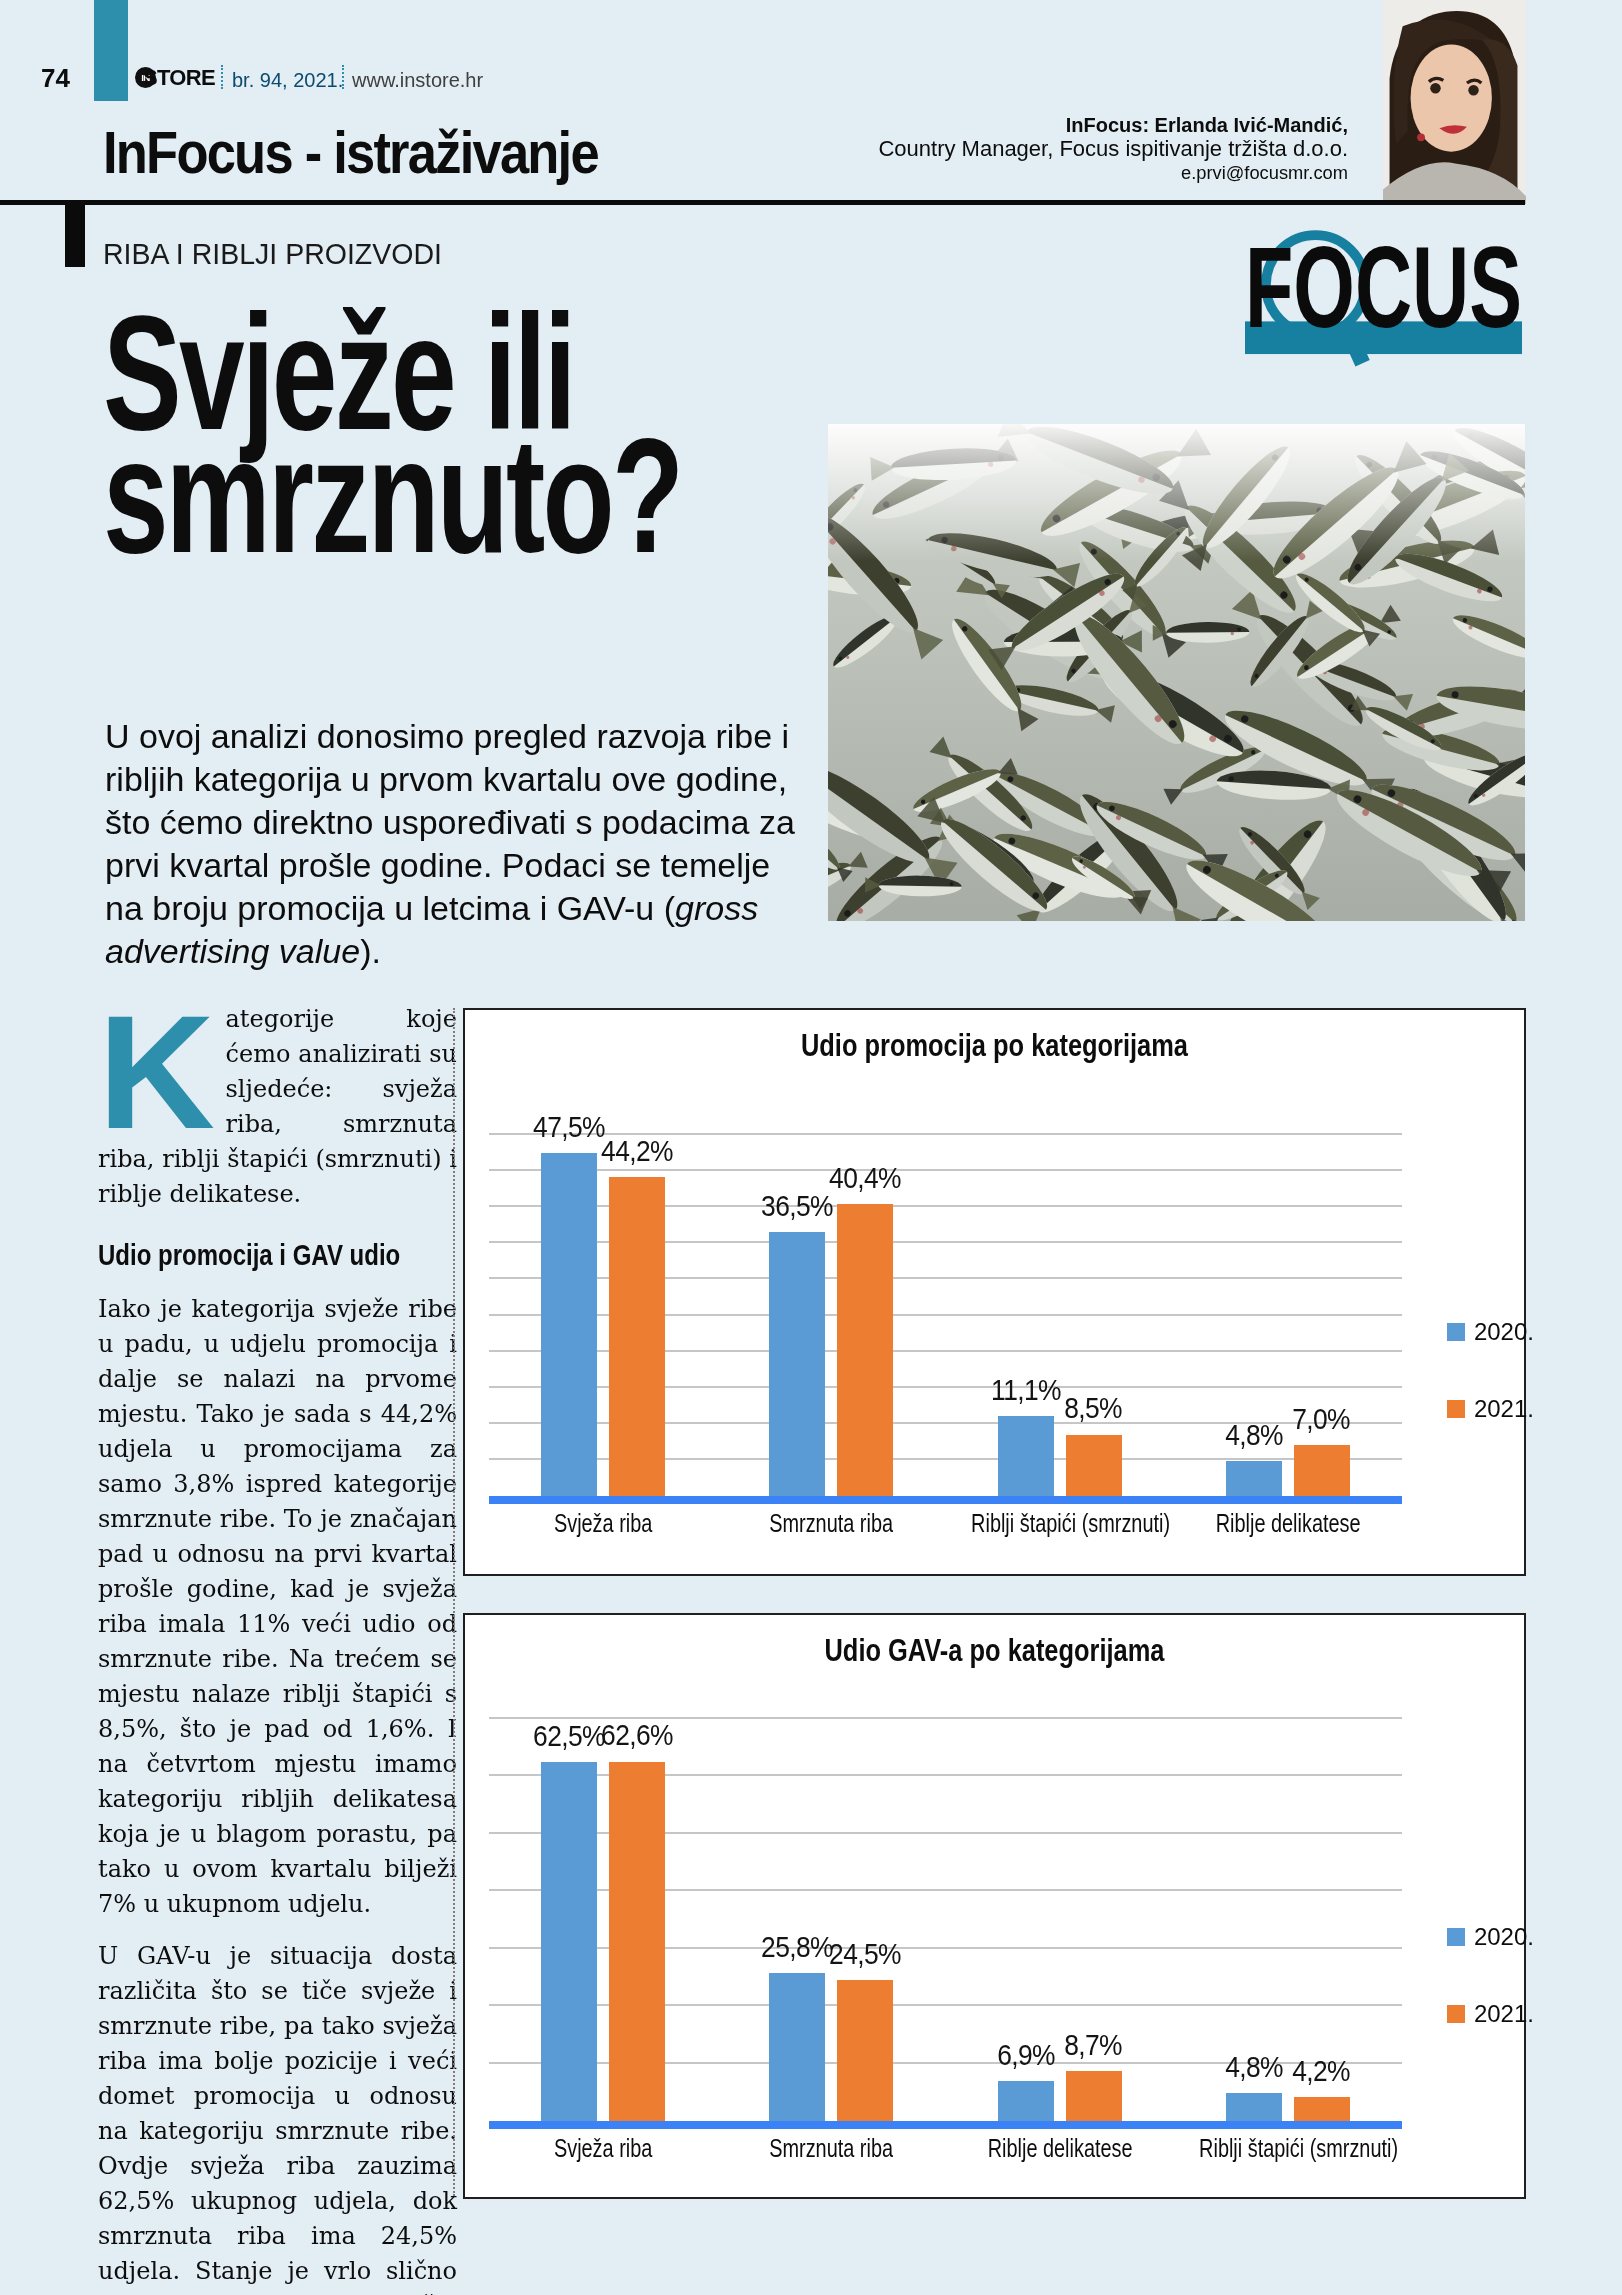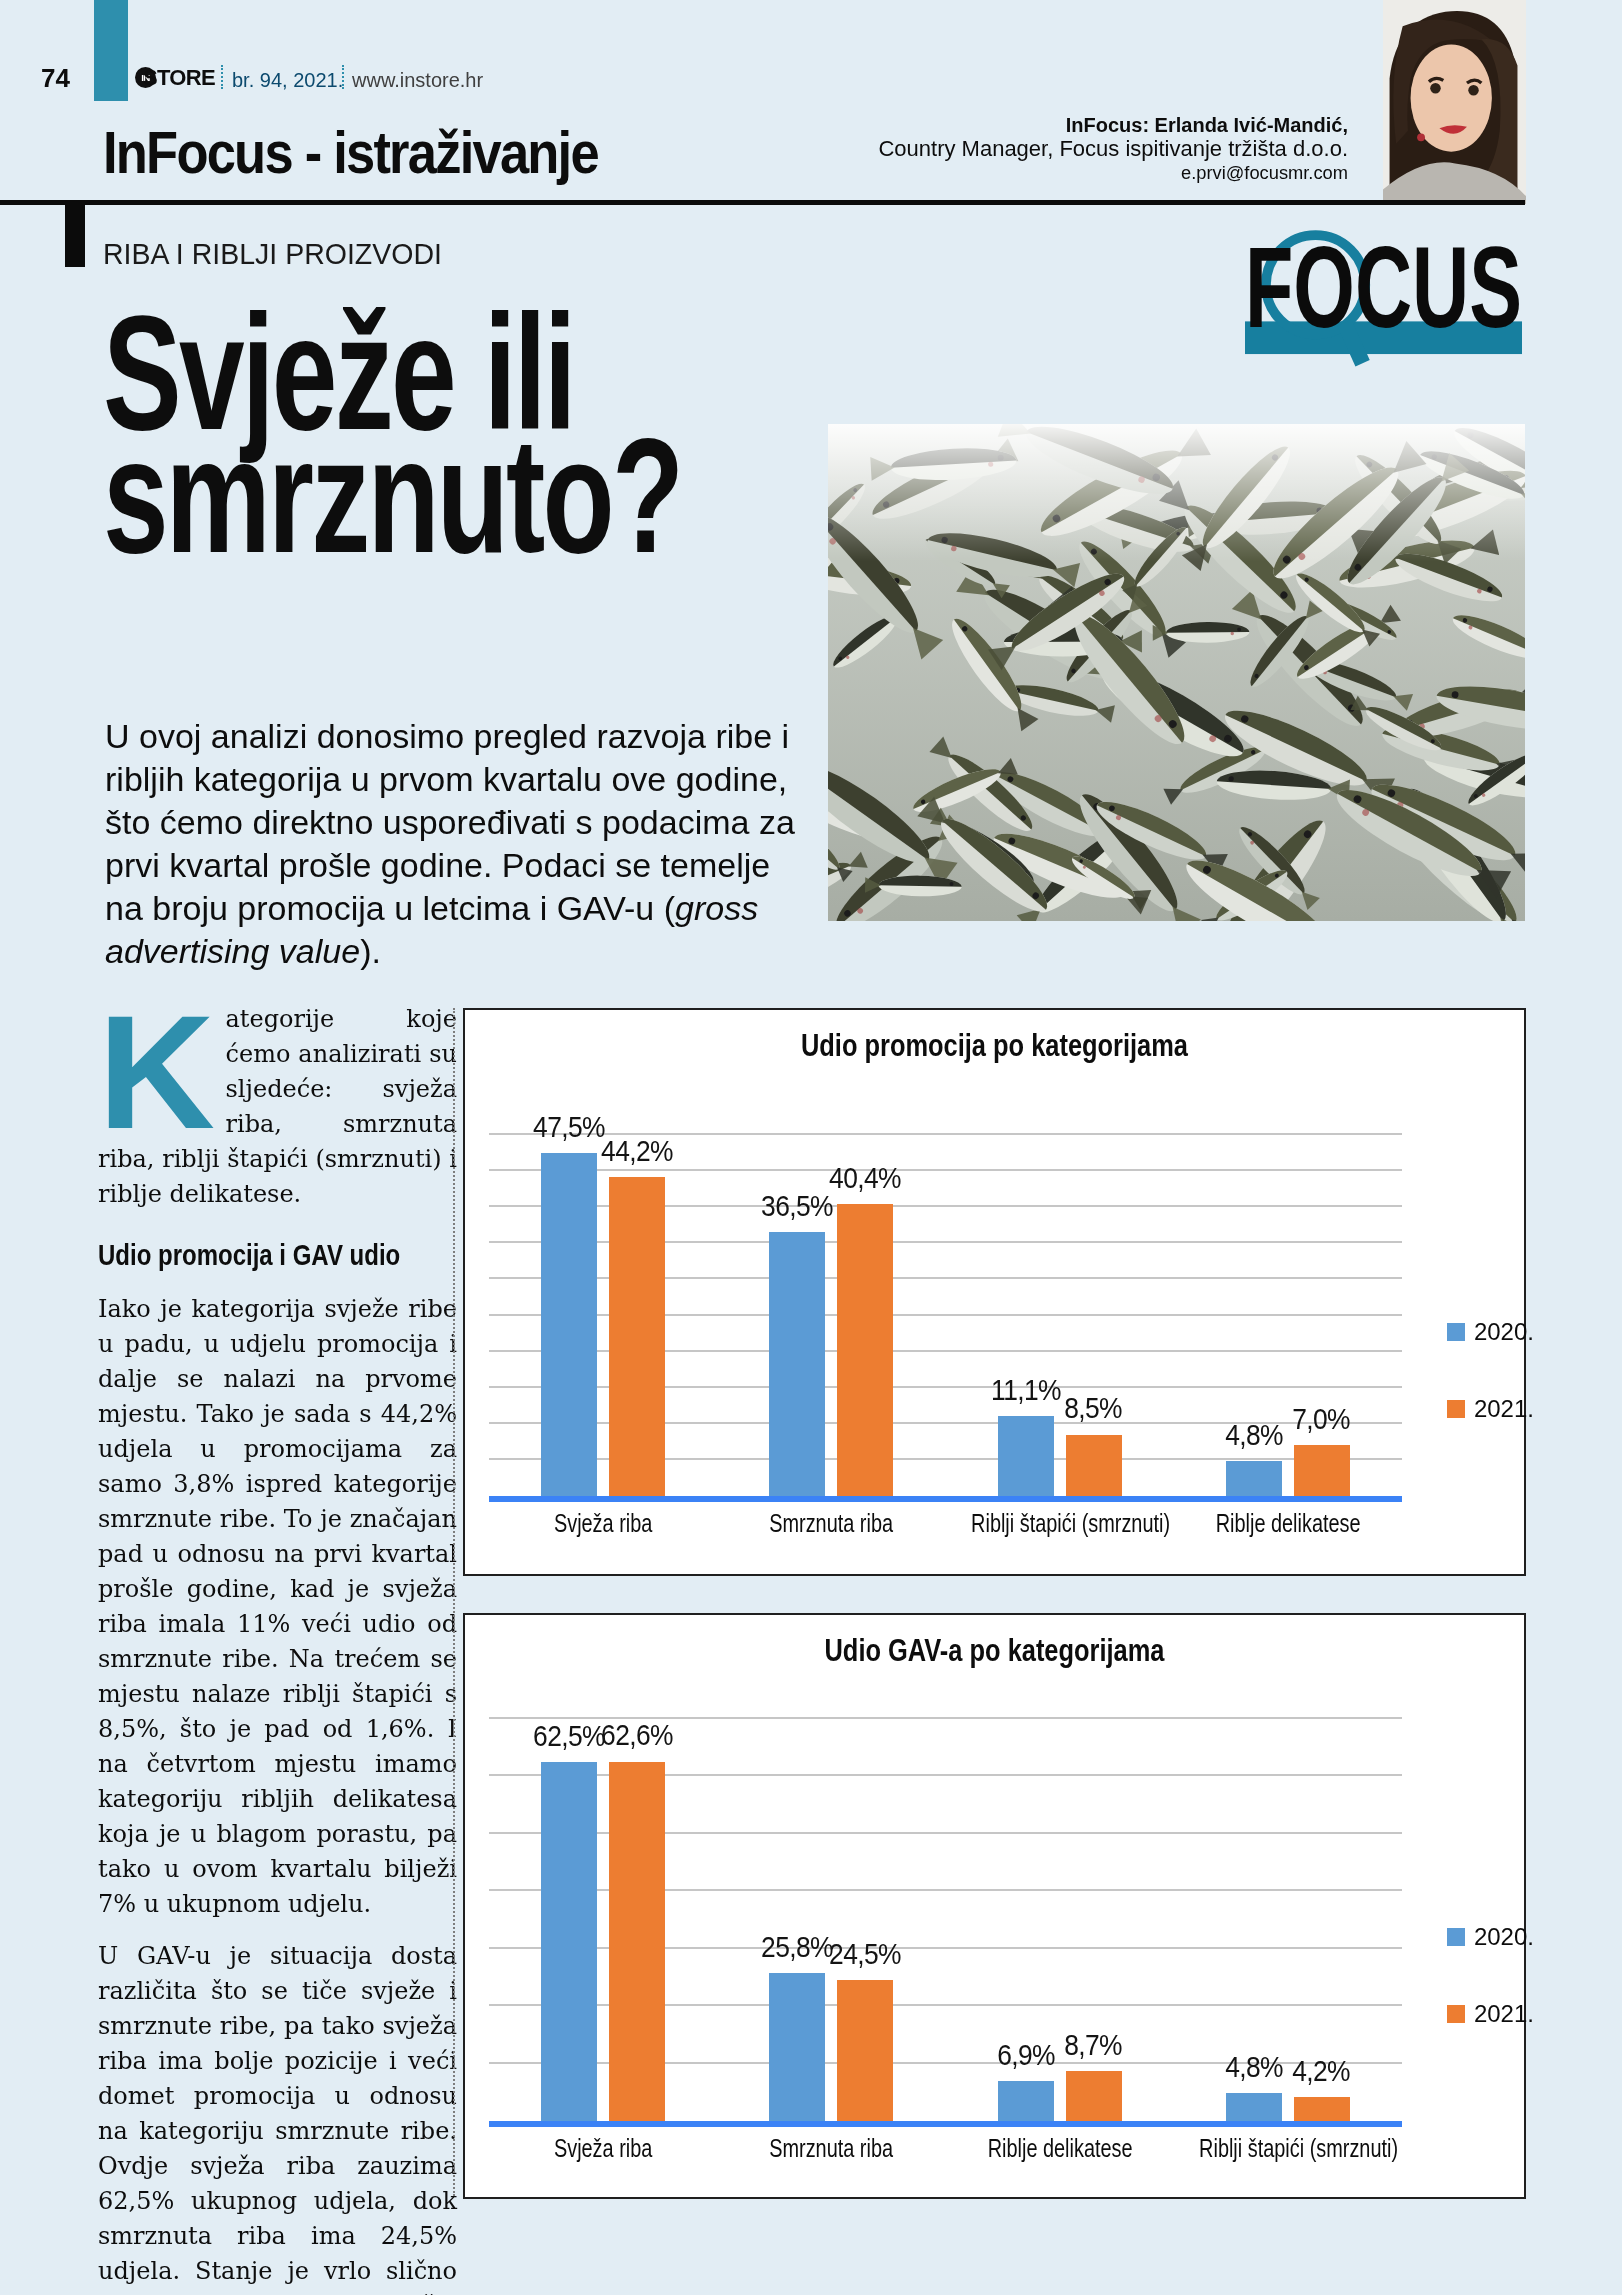--- a/index.html
+++ b/index.html
@@ -44,21 +44,21 @@
           transform-origin:left top;white-space:nowrap;}
   .p3{margin-top:17px;}
   .divider{left:453px;top:1008px;height:1188px;width:0;border-left:2.6px dotted #7d7d7d;}
 
   
   .chart{position:absolute;left:463px;width:1063px;background:#fff;border:2px solid #1f1f1f;box-sizing:border-box;}
   #c0{top:1008px;height:568px;}
   #c1{top:1613px;height:586px;}
   .chart h3{position:absolute;top:18.3px;left:0;right:0;margin:0;text-align:center;
             font-size:31px;font-weight:bold;transform:scaleX(.82);}
-  .plot{position:absolute;left:24px;width:913px;border-bottom:6px solid #3b82f6;}
+  .plot{position:absolute;left:24px;width:913px;border-bottom:8px solid #3b82f6;}
   #c0 .plot{top:125px;height:361px;}
   #c1 .plot{top:104px;height:402px;}
   .gridline{position:absolute;left:0;right:0;height:2px;background:#c6c6c6;}
   .bar{position:absolute;bottom:0;width:56px;}
   .vlabel{position:absolute;width:98px;text-align:center;font-size:30px;letter-spacing:-0.7px;
           transform:scaleX(.88);color:#141414;}
   .xlabels{position:absolute;left:24px;width:913px;height:39px;}
   #c0 .xlabels{top:499px;}
   #c1 .xlabels{top:519px;}
   .xlabel{position:absolute;top:0;text-align:center;font-size:25.5px;transform:scaleX(.78);white-space:nowrap;}

